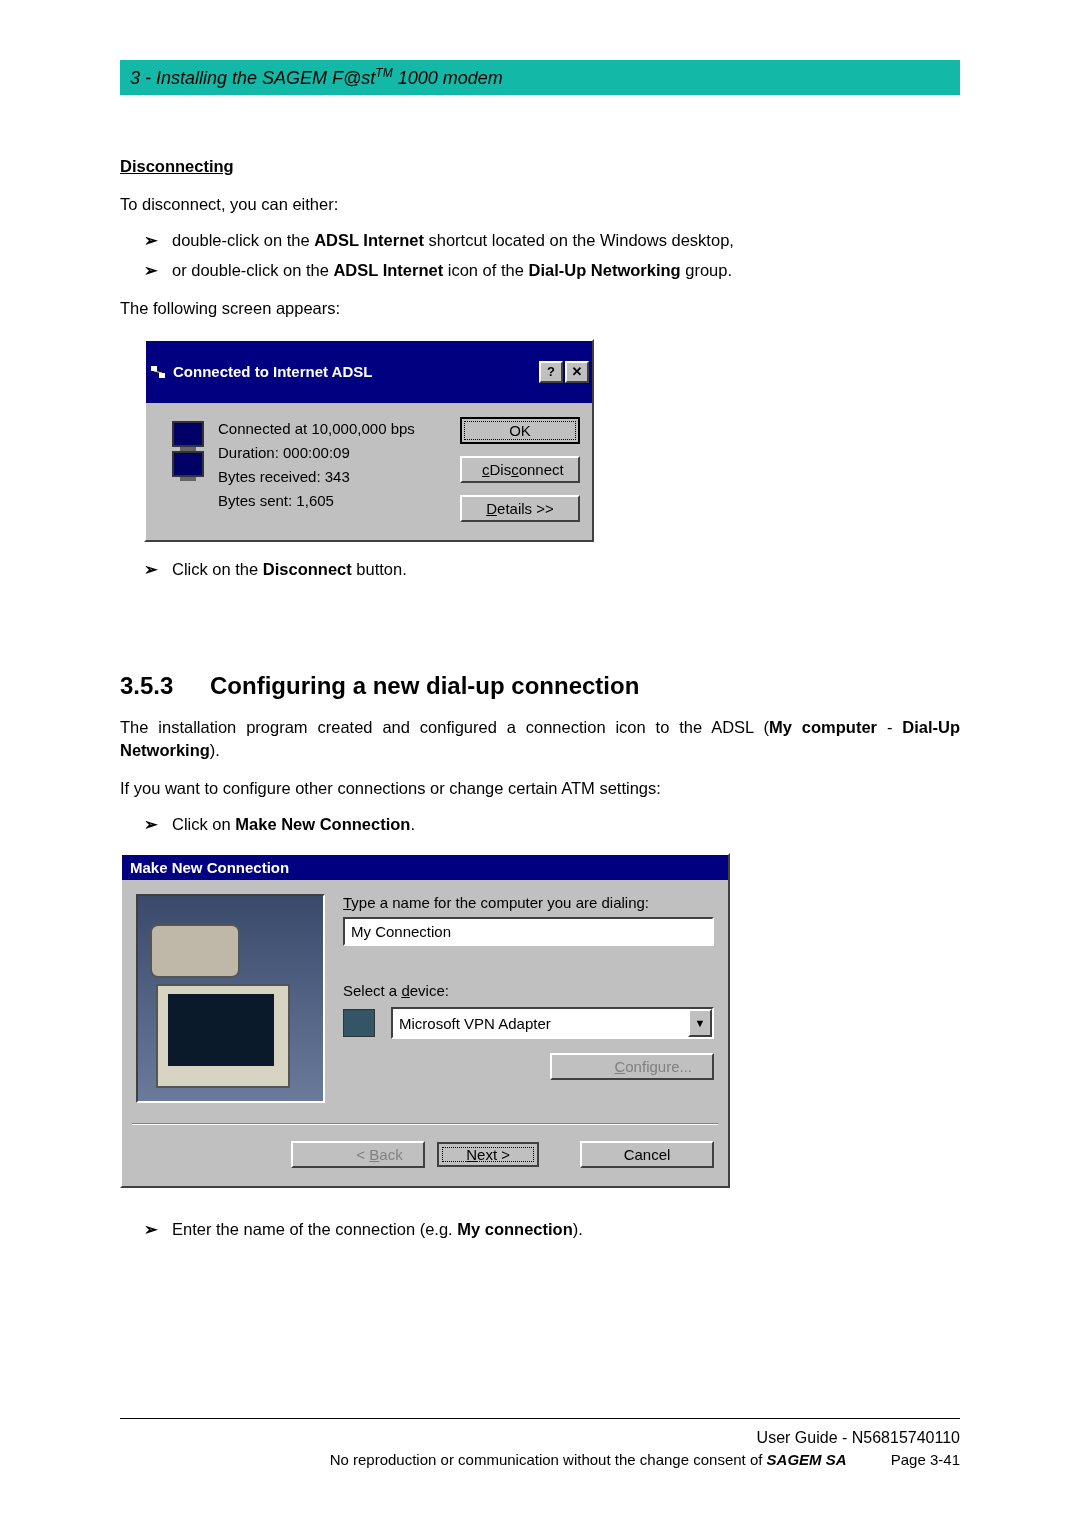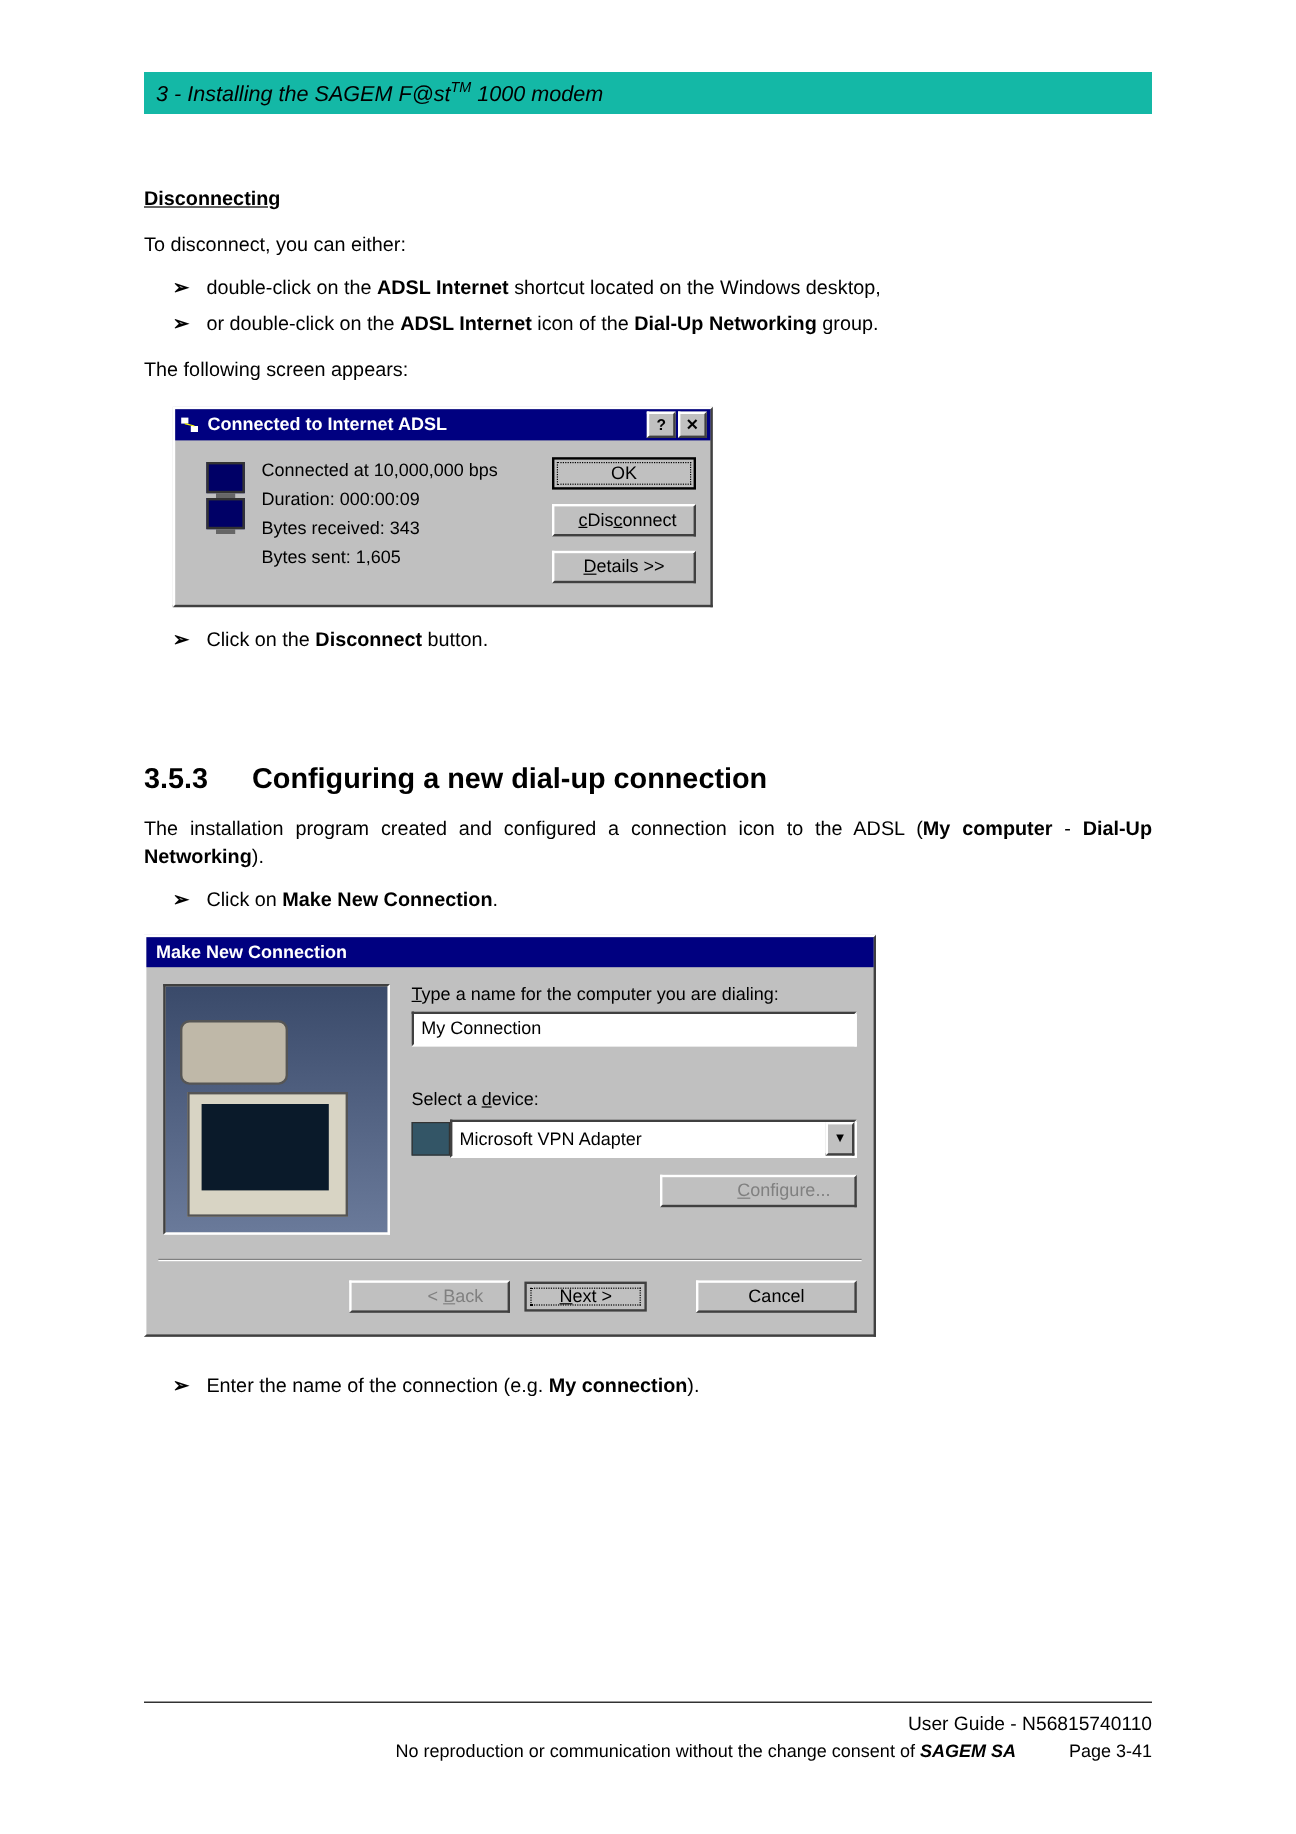--- a/index.html
+++ b/index.html
@@ -57,21 +57,21 @@
     border-right: 2px solid #404040;
     border-bottom: 2px solid #404040;
     background: #c0c0c0;
     box-sizing: border-box;
   }
   .titlebar {
     background: #000080;
     color: #fff;
     display: flex;
     align-items: center;
-    padding: 2px 3px;
+    padding: 20px 3px;
     font-weight: bold;
     font-size: 15px;
   }
   .titlebar .ticon {
     width: 18px; height: 16px; margin-right: 6px;
     display: inline-flex; align-items:center; justify-content:center;
   }
   .titlebar .title-text { flex: 1; }
   .titlebar .win-btn {
     width: 20px; height: 18px;
@@ -183,21 +183,21 @@
     box-sizing: border-box;
     background: #fff;
     border-top: 2px solid #404040;
     border-left: 2px solid #404040;
     border-right: 2px solid #fff;
     border-bottom: 2px solid #fff;
     padding: 4px 6px;
     font-size: 15px;
     font-family: inherit;
   }
-  .device-row { display:flex; gap:0; align-items:center; margin-top:8px; }
+  .device-row { display:flex; gap:16px; align-items:center; margin-top:8px; }
   .device-icon { width:30px; height:26px; background:#356; border:1px solid #333; }
   .w95-select {
     flex:1;
     background:#fff;
     border-top: 2px solid #404040;
     border-left: 2px solid #404040;
     border-right: 2px solid #fff;
     border-bottom: 2px solid #fff;
     display:flex; align-items:center;
   }
@@ -312,20 +312,21 @@
     </div>
   </div>
 
   <div class="section-heading">
     <span class="num">3.5.3</span><span>Configuring a new dial-up connection</span>
   </div>
 
   <div class="body-text">
     <span>The installation program created and configured a connection icon to the ADSL (</span><span class="bold">My computer</span><span> - </span><span class="bold">Dial-Up Networking</span><span>).</span>
   </div>
+  <div class="body-text">If you want to configure other connections or change certain ATM settings:</div>
 
   <div class="bullet-list">
     <div class="bullet-item">
       <span class="arrow">➢</span>
       <span class="txt">
         <span>Click on </span><span class="bold">Make New Connection</span><span>.</span>
       </span>
     </div>
   </div>
 

